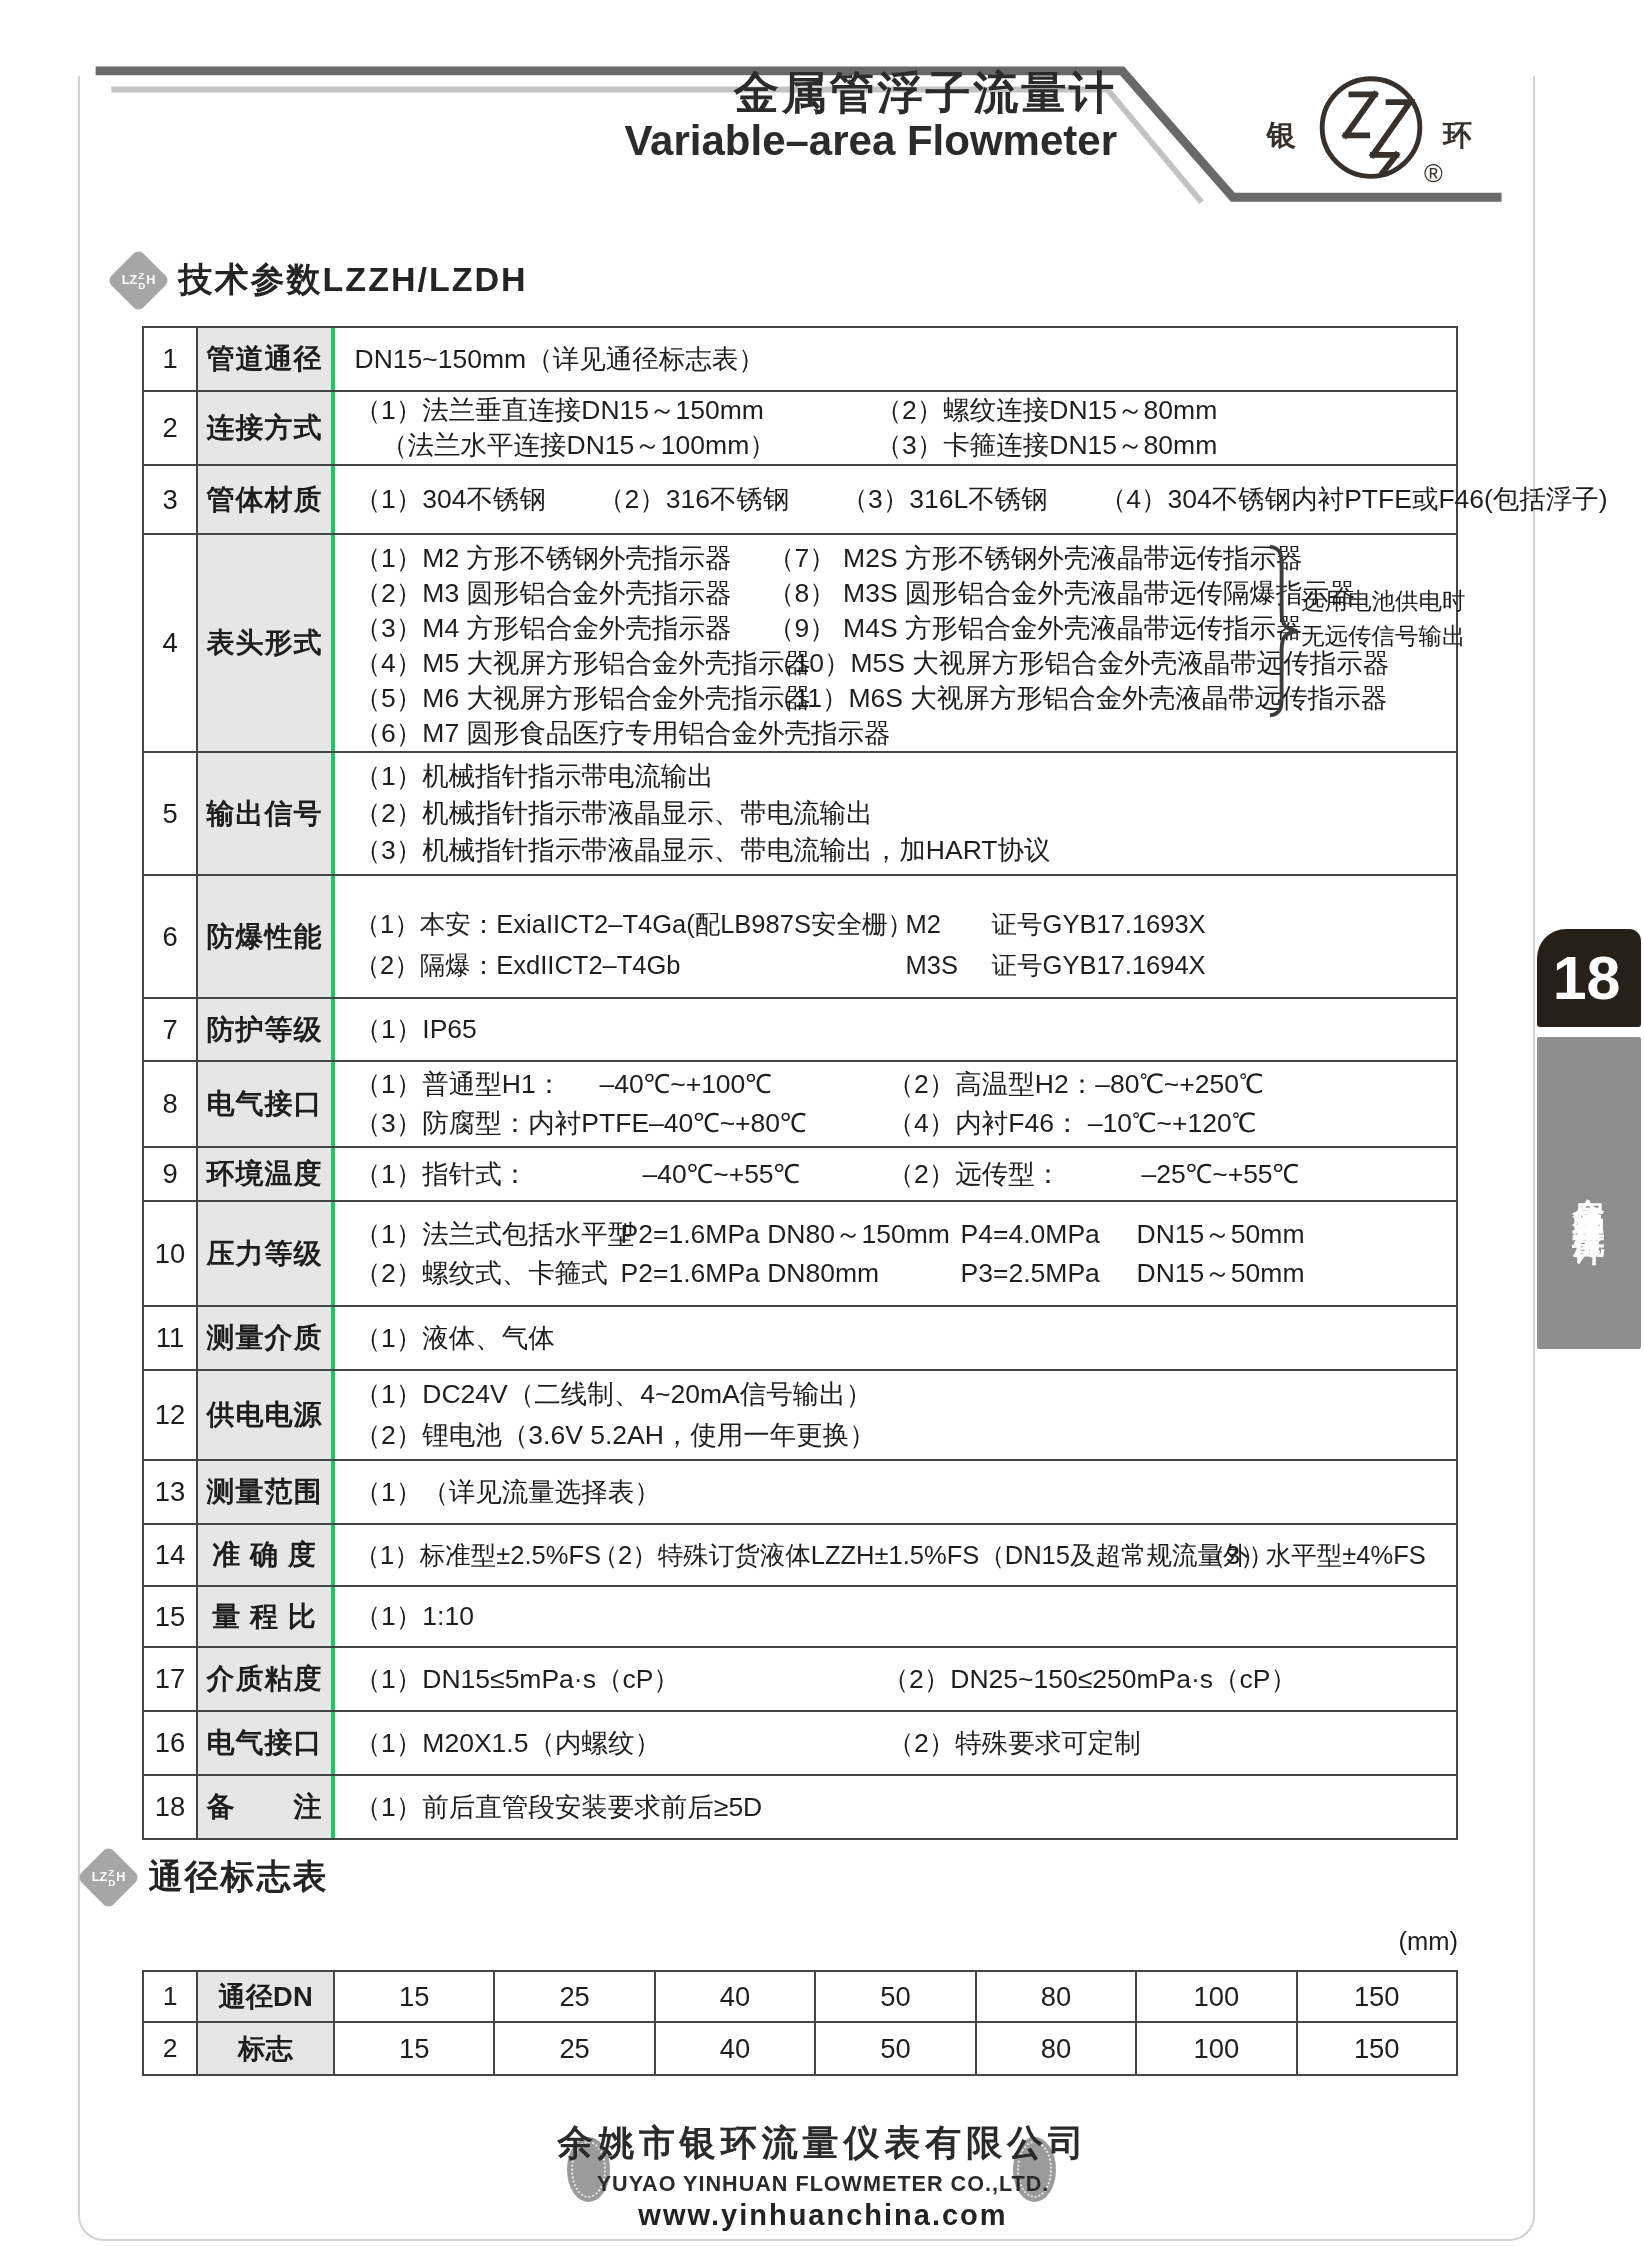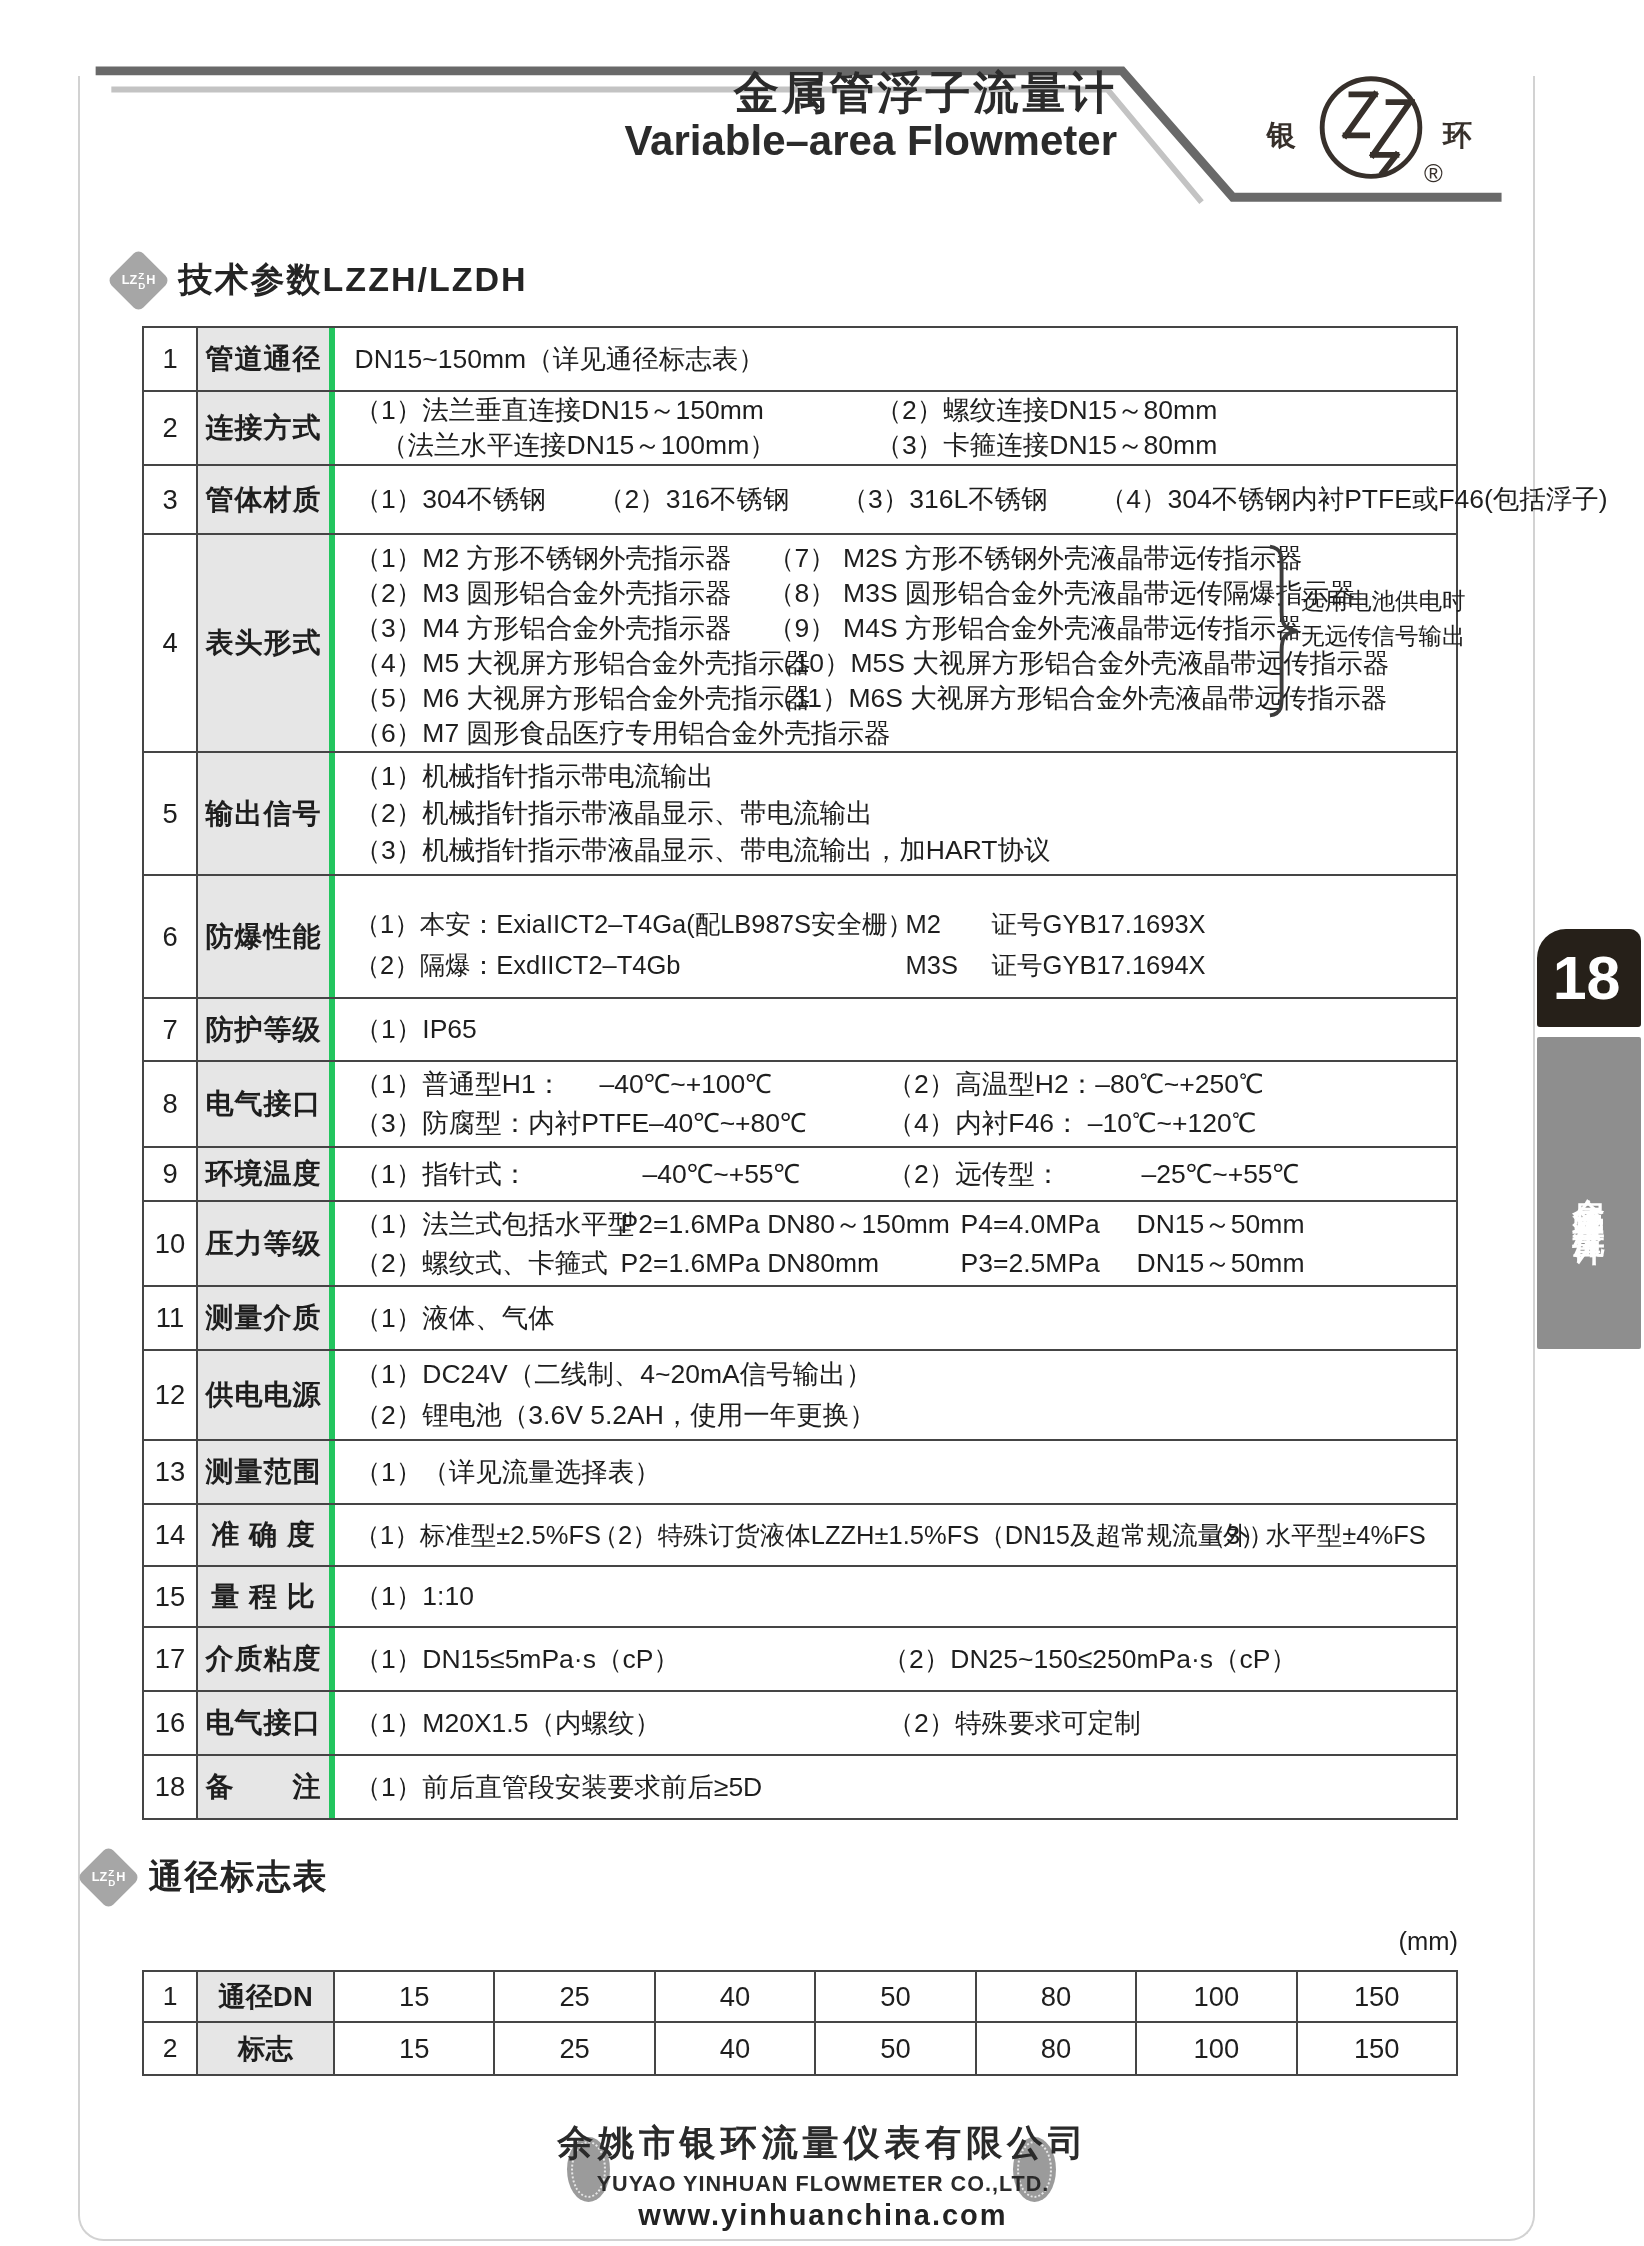--- a/index.html
+++ b/index.html
@@ -34,21 +34,21 @@
   .sec-title{font-size:34px;font-weight:bold;color:#242424;letter-spacing:2px;}
 
   
   .spec{position:absolute;left:142px;top:326px;width:1316px;border:2.9px solid #454545;
         box-sizing:border-box;z-index:3;background:#fff;}
   .srow{display:flex;border-bottom:2px solid #454545;box-sizing:border-box;}
   .srow:last-child{border-bottom:none;}
   .cn{width:54px;flex:none;display:flex;align-items:center;justify-content:center;
       font-size:27.4px;border-right:2px solid #454545;box-sizing:border-box;}
   .cl{width:137px;flex:none;display:flex;align-items:center;justify-content:center;
-      font-size:28px;font-weight:bold;background:#e6e6e6;border-right:6px solid #22c55e;
+      font-size:28px;font-weight:bold;background:#e6e6e6;border-right:4px solid #22c55e;
       box-sizing:border-box;letter-spacing:1px;text-align:center;white-space:pre;}
   .cc{flex:1;min-width:0;padding-left:19.6px;display:flex;flex-direction:column;
       justify-content:center;font-size:26.5px;position:relative;box-sizing:border-box;}
   .line{display:flex;align-items:baseline;white-space:nowrap;line-height:37px;}
   .seg{flex:none;display:inline-block;}
 
   
   .r4cell{position:relative;}
   .list{position:absolute;line-height:35px;white-space:nowrap;font-size:26.5px;}
   .l-left{left:19.6px;top:5.9px;}
@@ -265,21 +265,21 @@
       <div class="cc">
         <div class="line">
           <span class="seg" style="width:288px">（1）指针式：</span>
           <span class="seg" style="width:245px">–40℃~+55℃</span>
           <span class="seg" style="width:254px">（2）远传型：</span>
           <span>–25℃~+55℃</span>
         </div>
       </div>
     </div>
 
-    <div class="srow" style="height:85px">
+    <div class="srow" style="height:105px">
       <div class="cn">10</div>
       <div class="cl">压力等级</div>
       <div class="cc">
         <div class="line" style="line-height:39px">
           <span class="seg" style="width:266px">（1）法兰式包括水平型</span>
           <span class="seg" style="width:340px">P2=1.6MPa  DN80～150mm</span>
           <span class="seg" style="width:176px">P4=4.0MPa</span>
           <span>DN15～50mm</span>
         </div>
         <div class="line" style="line-height:39px">

